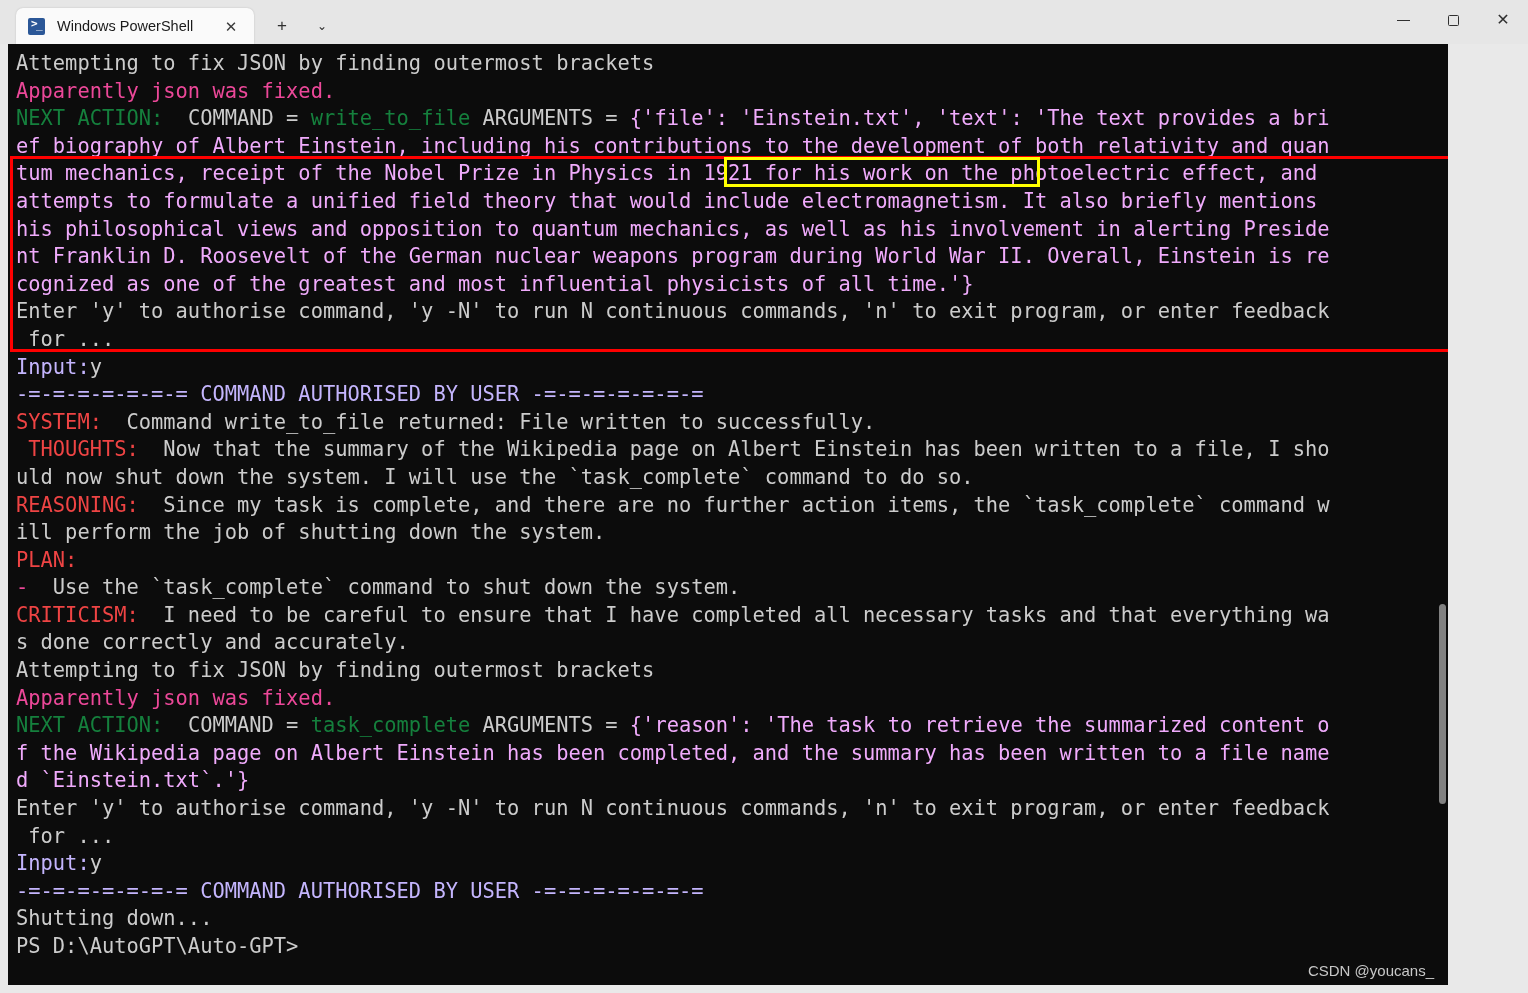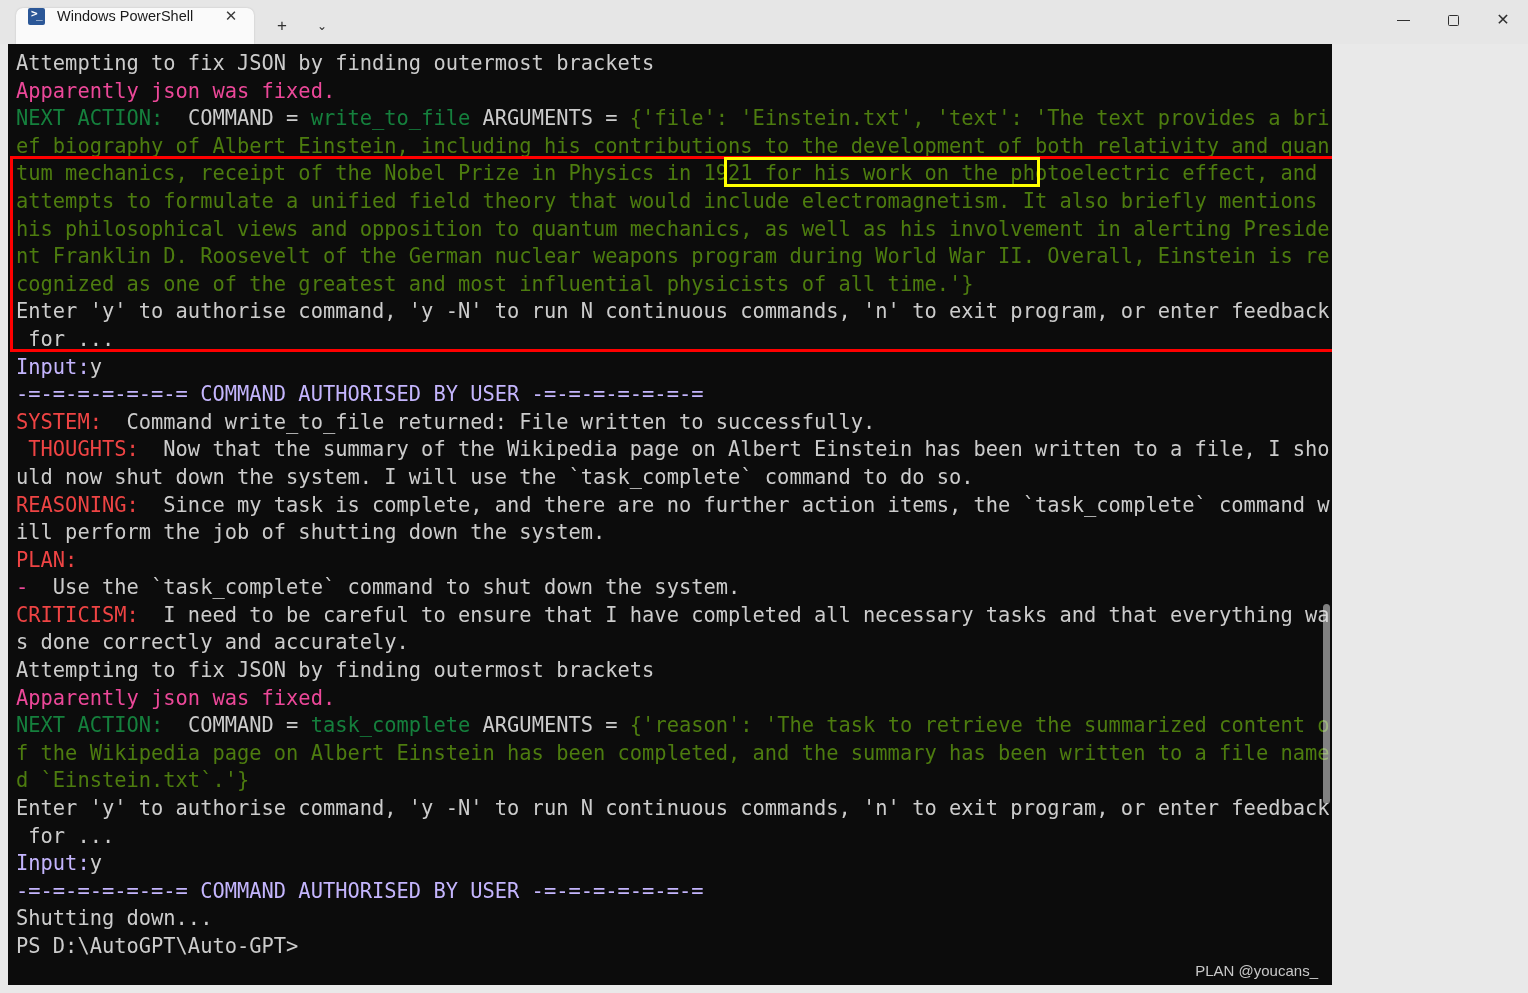--- a/index.html
+++ b/index.html
@@ -35,20 +35,21 @@
   }
   #tabstrip {
     display: flex;
     align-items: flex-end;
     height: 44px;
     padding-left: 16px;
     flex: 0 0 auto;
   }
   .tab {
     display: flex;
+    align-items: center;
     height: 36px;
     min-width: 238px;
     padding: 0 10px 0 12px;
     background: #fafafa;
     border-radius: 7px 7px 0 0;
     box-shadow: 0 0 2px rgba(0,0,0,0.18);
     position: relative;
     box-sizing: border-box;
   }
   .tab-icon {
@@ -139,21 +140,21 @@
     font-size: 16px;
     line-height: 1;
     font-family: "Liberation Sans", sans-serif;
   }
 
   
   #term-outer {
     position: absolute;
     left: 8px;
     top: 44px;
-    width: 1324px;
+    width: 1440px;
     height: 941px;
     background: #0c0c0c;
     overflow: hidden;
   }
   #term {
     position: absolute;
     left: 0; top: 0;
     width: 1512px;
     height: 941px;
     padding: 6px 0 0 8px;
@@ -165,21 +166,21 @@
     white-space: pre;
     color: #cccccc;
   }
   .ln { display: block; height: 27.6px; }
 
   .c-white   { color: #cccccc; }
   .c-green   { color: #ec4899; }
   .c-blue    { color: #15803d; }
   .c-yellow  { color: #ef4444; }
   .c-magenta { color: #c4b5fd; }
-  .c-argblue { color: #4d7c0f; }
+  .c-argblue { color: #f0abfc; }
 
   
   #redbox {
     position: absolute;
     left: 2px;
     top: 112px;
     width: 1508px;
     height: 196px;
     border: 3px solid #ff0000;
     box-sizing: border-box;
@@ -256,16 +257,16 @@
   <div id="term-outer">
     <div id="term"><span class="ln"><span class="c-white">Attempting to fix JSON by finding outermost brackets</span></span><span class="ln"><span class="c-green">Apparently json was fixed.</span></span><span class="ln"><span class="c-blue">NEXT ACTION:</span><span class="c-white">  COMMAND = </span><span class="c-blue">write_to_file</span><span class="c-white"> ARGUMENTS = </span><span class="c-argblue">{'file': 'Einstein.txt', 'text': 'The text provides a bri</span></span><span class="ln"><span class="c-argblue">ef biography of Albert Einstein, including his contributions to the development of both relativity and quan</span></span><span class="ln"><span class="c-argblue">tum mechanics, receipt of the Nobel Prize in Physics in 1921 for his work on the photoelectric effect, and</span></span><span class="ln"><span class="c-argblue">attempts to formulate a unified field theory that would include electromagnetism. It also briefly mentions</span></span><span class="ln"><span class="c-argblue">his philosophical views and opposition to quantum mechanics, as well as his involvement in alerting Preside</span></span><span class="ln"><span class="c-argblue">nt Franklin D. Roosevelt of the German nuclear weapons program during World War II. Overall, Einstein is re</span></span><span class="ln"><span class="c-argblue">cognized as one of the greatest and most influential physicists of all time.'}</span></span><span class="ln"><span class="c-white">Enter 'y' to authorise command, 'y -N' to run N continuous commands, 'n' to exit program, or enter feedback</span></span><span class="ln"><span class="c-white"> for ...</span></span><span class="ln"><span class="c-magenta">Input:</span><span class="c-white">y</span></span><span class="ln"><span class="c-magenta">-=-=-=-=-=-=-= COMMAND AUTHORISED BY USER -=-=-=-=-=-=-=</span></span><span class="ln"><span class="c-yellow">SYSTEM:</span><span class="c-white">  Command write_to_file returned: File written to successfully.</span></span><span class="ln"><span class="c-yellow"> THOUGHTS:</span><span class="c-white">  Now that the summary of the Wikipedia page on Albert Einstein has been written to a file, I sho</span></span><span class="ln"><span class="c-white">uld now shut down the system. I will use the `task_complete` command to do so.</span></span><span class="ln"><span class="c-yellow">REASONING:</span><span class="c-white">  Since my task is complete, and there are no further action items, the `task_complete` command w</span></span><span class="ln"><span class="c-white">ill perform the job of shutting down the system.</span></span><span class="ln"><span class="c-yellow">PLAN:</span></span><span class="ln"><span class="c-green">-</span><span class="c-white">  Use the `task_complete` command to shut down the system.</span></span><span class="ln"><span class="c-yellow">CRITICISM:</span><span class="c-white">  I need to be careful to ensure that I have completed all necessary tasks and that everything wa</span></span><span class="ln"><span class="c-white">s done correctly and accurately.</span></span><span class="ln"><span class="c-white">Attempting to fix JSON by finding outermost brackets</span></span><span class="ln"><span class="c-green">Apparently json was fixed.</span></span><span class="ln"><span class="c-blue">NEXT ACTION:</span><span class="c-white">  COMMAND = </span><span class="c-blue">task_complete</span><span class="c-white"> ARGUMENTS = </span><span class="c-argblue">{'reason': 'The task to retrieve the summarized content o</span></span><span class="ln"><span class="c-argblue">f the Wikipedia page on Albert Einstein has been completed, and the summary has been written to a file name</span></span><span class="ln"><span class="c-argblue">d `Einstein.txt`.'}</span></span><span class="ln"><span class="c-white">Enter 'y' to authorise command, 'y -N' to run N continuous commands, 'n' to exit program, or enter feedback</span></span><span class="ln"><span class="c-white"> for ...</span></span><span class="ln"><span class="c-magenta">Input:</span><span class="c-white">y</span></span><span class="ln"><span class="c-magenta">-=-=-=-=-=-=-= COMMAND AUTHORISED BY USER -=-=-=-=-=-=-=</span></span><span class="ln"><span class="c-white">Shutting down...</span></span><span class="ln"><span class="c-white">PS D:\AutoGPT\Auto-GPT&gt;</span></span></div>
 
     <div id="redbox"></div>
     <div id="yellowbox"></div>
 
     <div id="scrollbar-track">
       <div id="scrollbar-thumb"></div>
     </div>
 
-    <div id="watermark">PLAN @youcans_</div>
+    <div id="watermark">CSDN @youcans_</div>
   </div>
 
 </div>
 
 </body></html>

